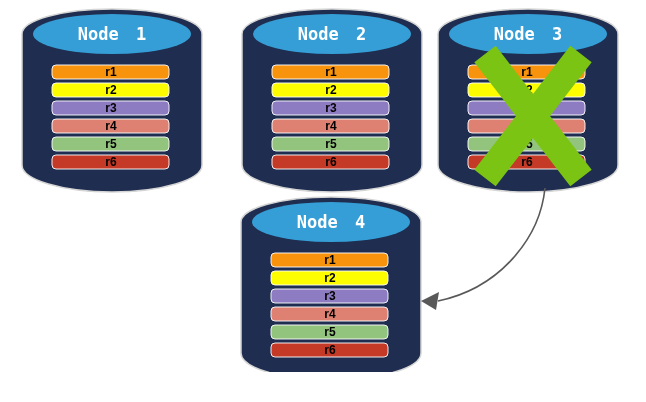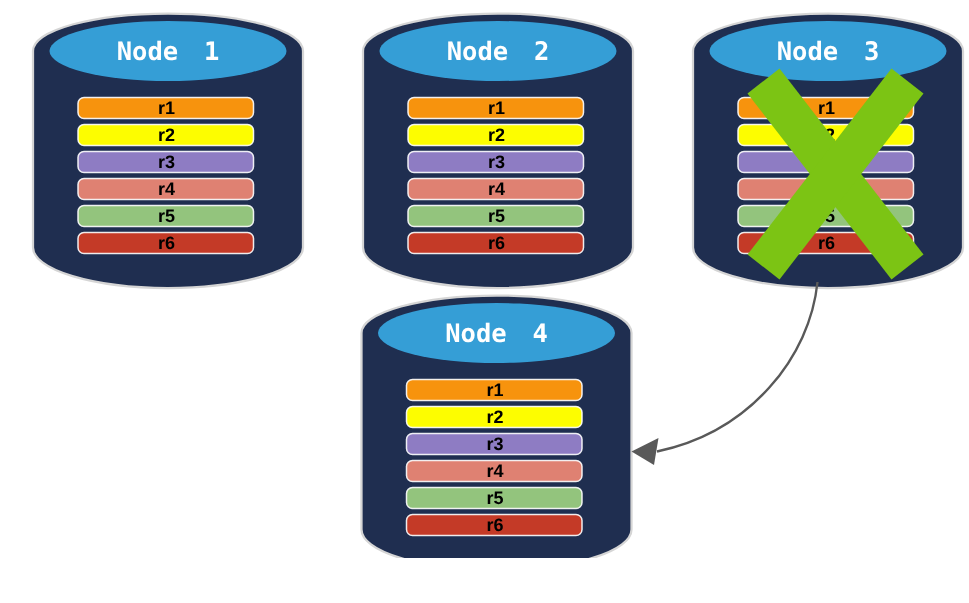--- a/index.html
+++ b/index.html
@@ -57,21 +57,21 @@
       <text class="bar-label" x="90" y="104">r3</text>
       <rect class="bar" x="31" y="111" width="117" height="14" rx="4" fill="#DF8172"></rect>
       <text class="bar-label" x="90" y="122">r4</text>
       <rect class="bar" x="31" y="129" width="117" height="14" rx="4" fill="#93C47D"></rect>
       <text class="bar-label" x="90" y="140">r5</text>
       <rect class="bar" x="31" y="147" width="117" height="14" rx="4" fill="#C43A27"></rect>
       <text class="bar-label" x="90" y="158">r6</text>
     </svg>
   </div>
 
-  <div class="node" style="left:461px;top:8px;">
+  <div class="node" style="left:437px;top:8px;">
     <svg width="182" height="188" viewBox="0 0 182 188">
       <path class="cyl-body" d="M1,26 L1,157 A90,27 0 0 0 181,157 L181,26 A90,25 0 0 0 1,26 Z"></path>
       <ellipse class="cyl-top" cx="91" cy="26" rx="79" ry="20"></ellipse>
       <text class="title-text" x="91" y="32">Node 3</text>
       <rect class="bar" x="31" y="57" width="117" height="14" rx="4" fill="#F7930D"></rect>
       <text class="bar-label" x="90" y="68">r1</text>
       <rect class="bar" x="31" y="75" width="117" height="14" rx="4" fill="#FDFD00"></rect>
       <text class="bar-label" x="90" y="86">r2</text>
       <rect class="bar" x="31" y="93" width="117" height="14" rx="4" fill="#8E7CC3"></rect>
       <text class="bar-label" x="90" y="104">r3</text>

